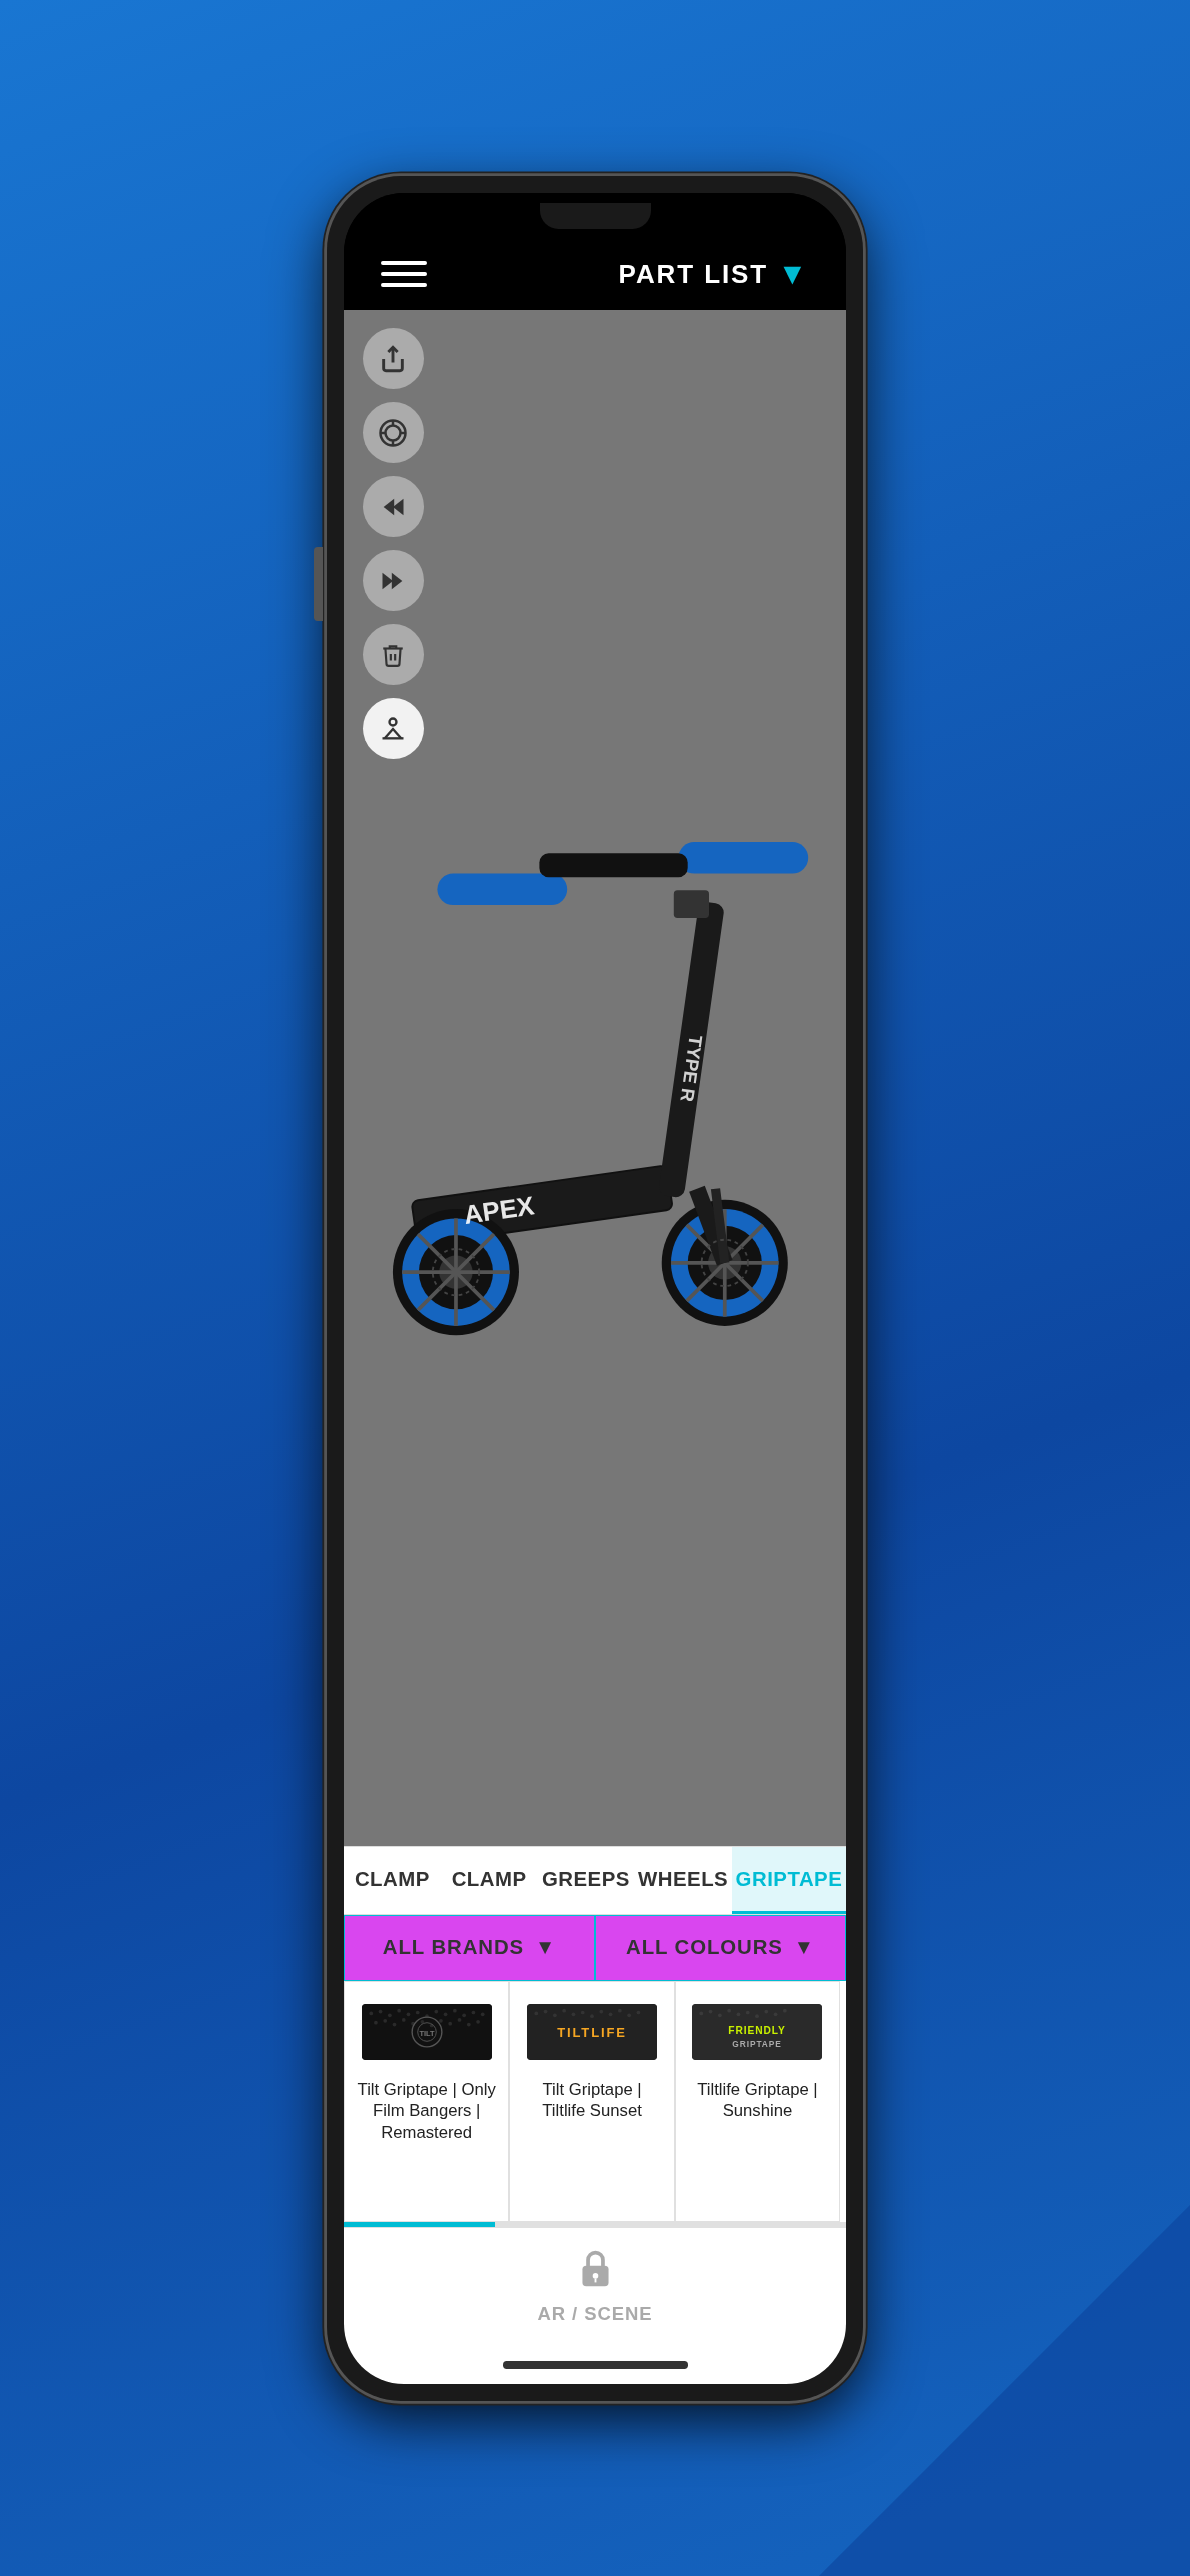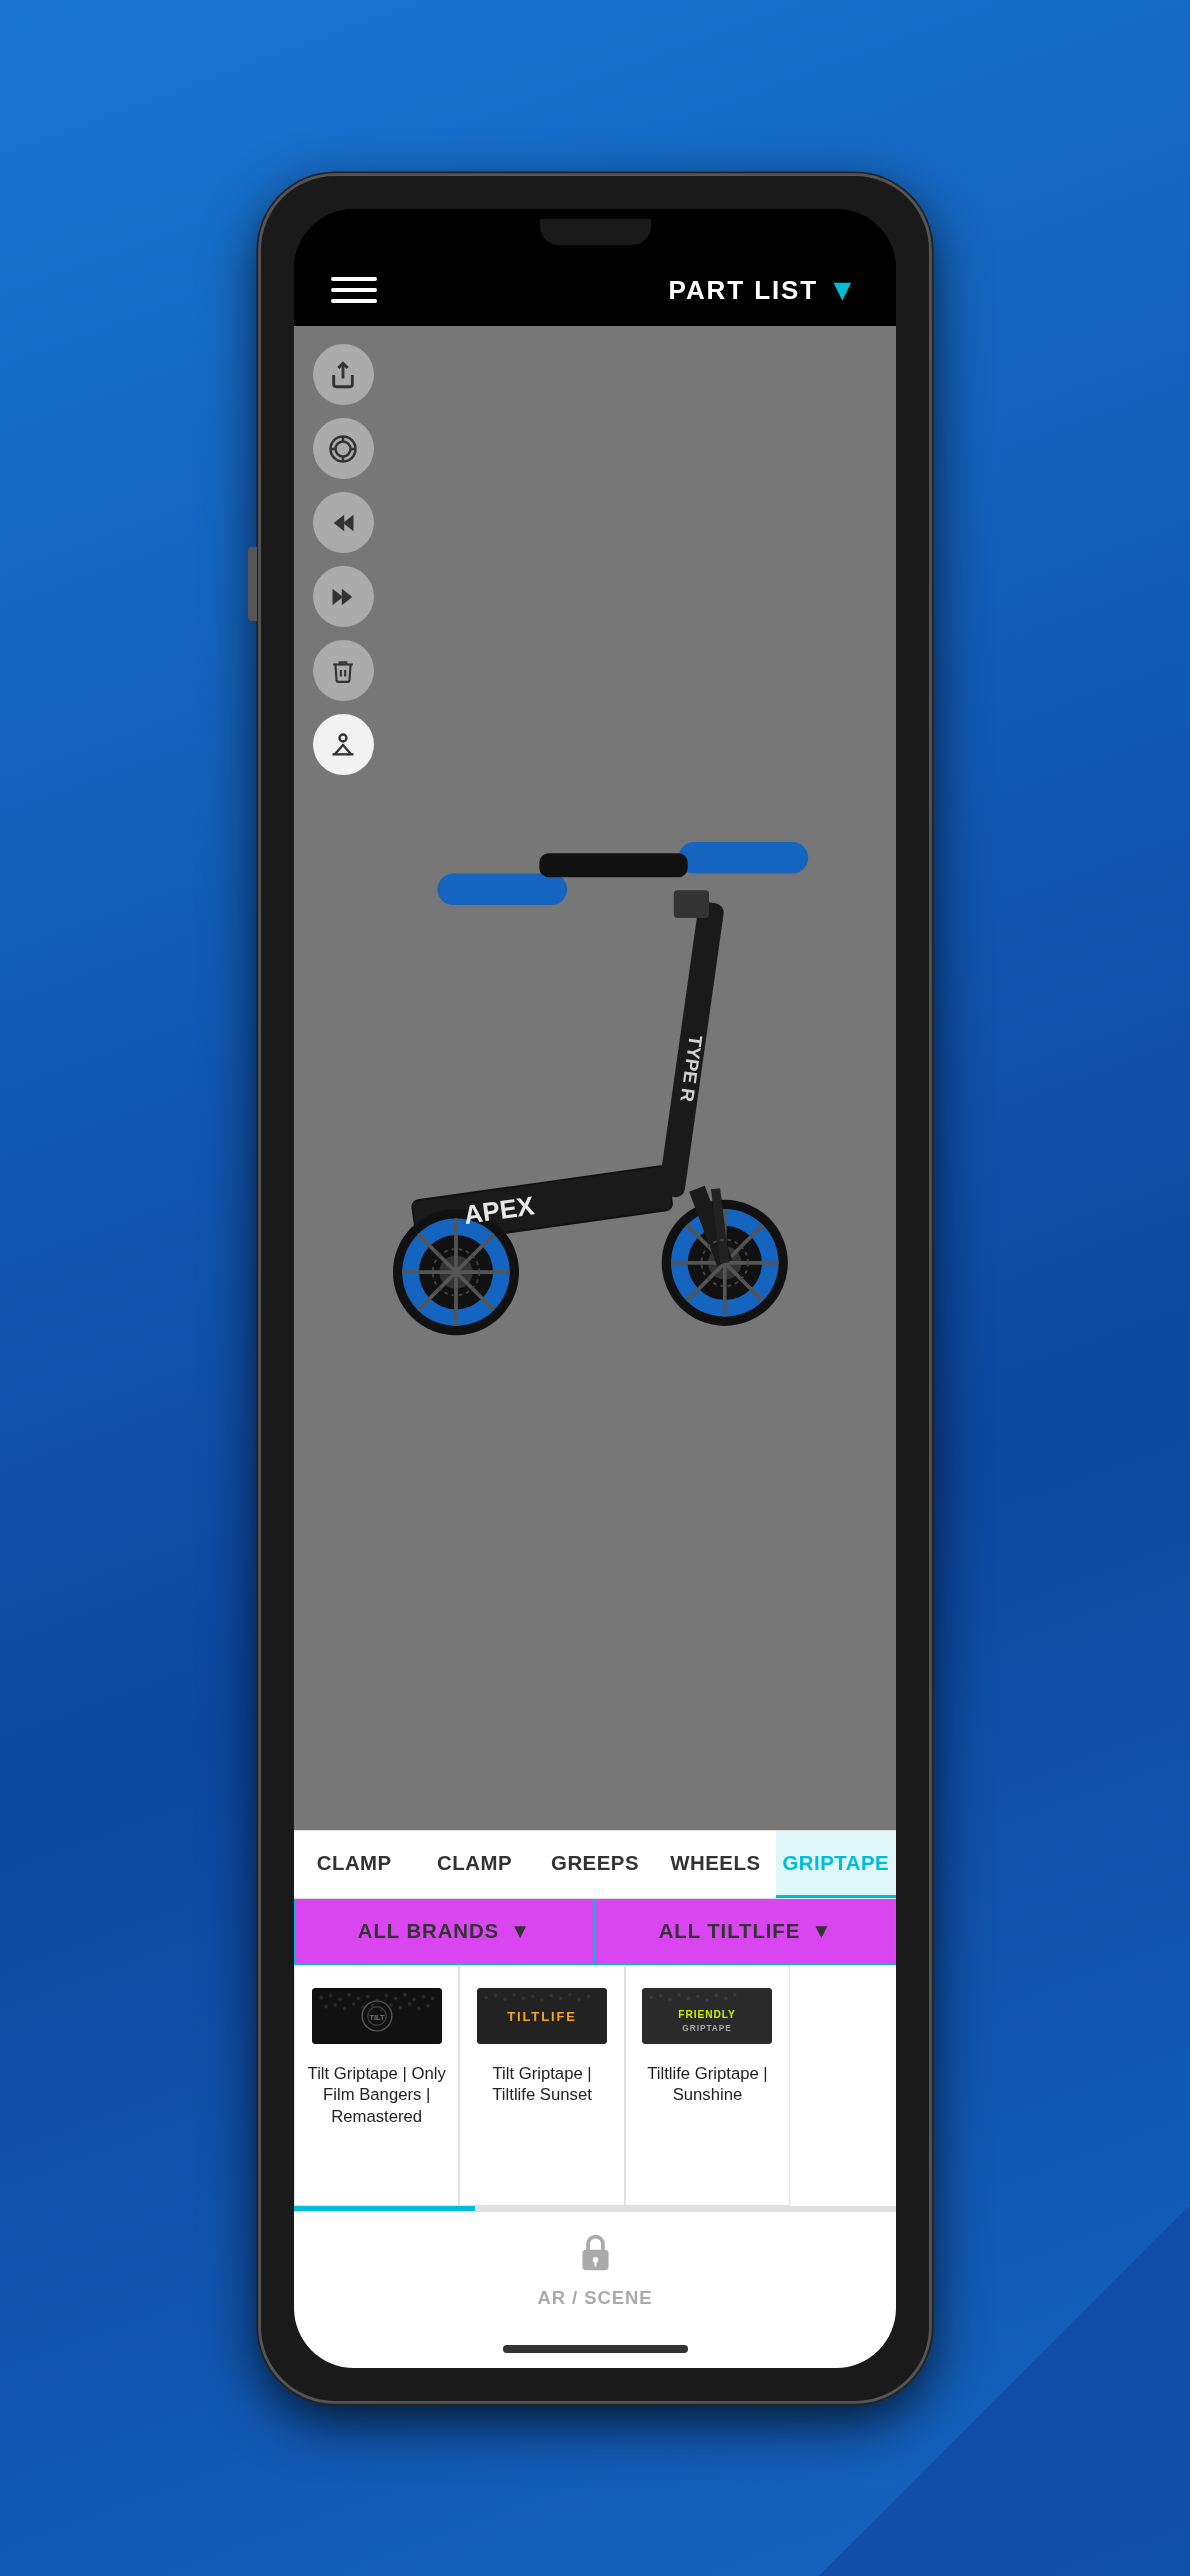--- a/index.html
+++ b/index.html
@@ -28,25 +28,25 @@
       position: absolute;
       bottom: 0;
       right: 0;
       width: 371px;
       height: 371px;
       background: rgba(13, 71, 161, 0.7);
       clip-path: polygon(100% 0, 100% 100%, 0 100%);
     }
 
     .phone-frame {
-      width: 668px;
+      width: 536px;
       height: 2225px;
       background: #1a1a1a;
       border-radius: 74px;
-      padding: 33px;
+      padding: 17px;
       box-shadow:
         0 0 0 2.8px #555,
         0 0 0 4.6px #222,
         0 18.5px 56px rgba(0,0,0,0.8);
       position: relative;
     }
 
     
     .phone-frame::before {
       content: '';
@@ -514,21 +514,21 @@
         <div class="tab-item">WHEELS</div>
         <div class="tab-item active">GRIPTAPE</div>
       </div>
 
       <div class="filter-row">
         <div class="filter-btn">
           <span>ALL BRANDS</span>
           <span>▼</span>
         </div>
         <div class="filter-btn">
-          <span>ALL TILTLIFE</span>
+          <span>ALL COLOURS</span>
           <span>▼</span>
         </div>
       </div>
 
       <div class="products-grid">
 
 
         <div class="product-card">
           <div class="griptape-wrapper">
             <div class="griptape-img griptape-black">

